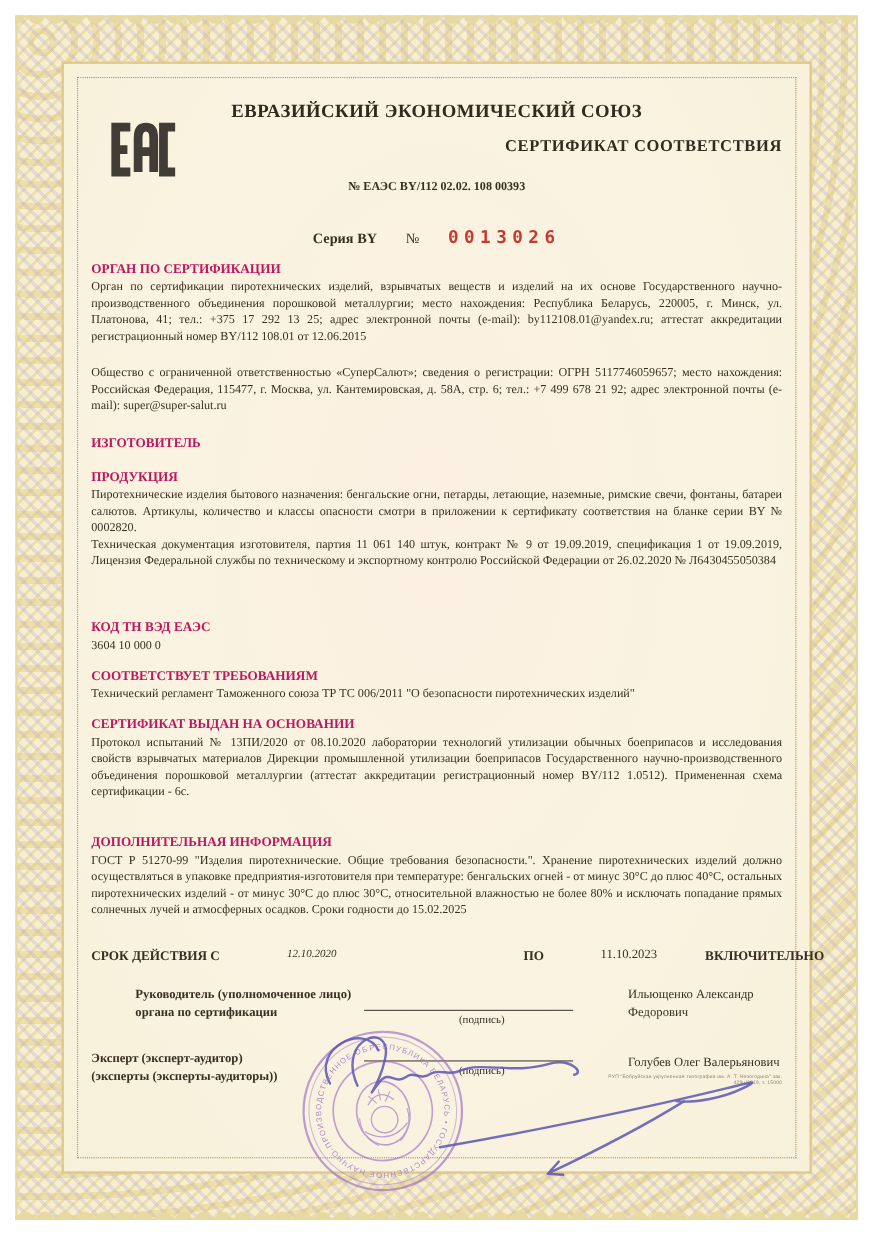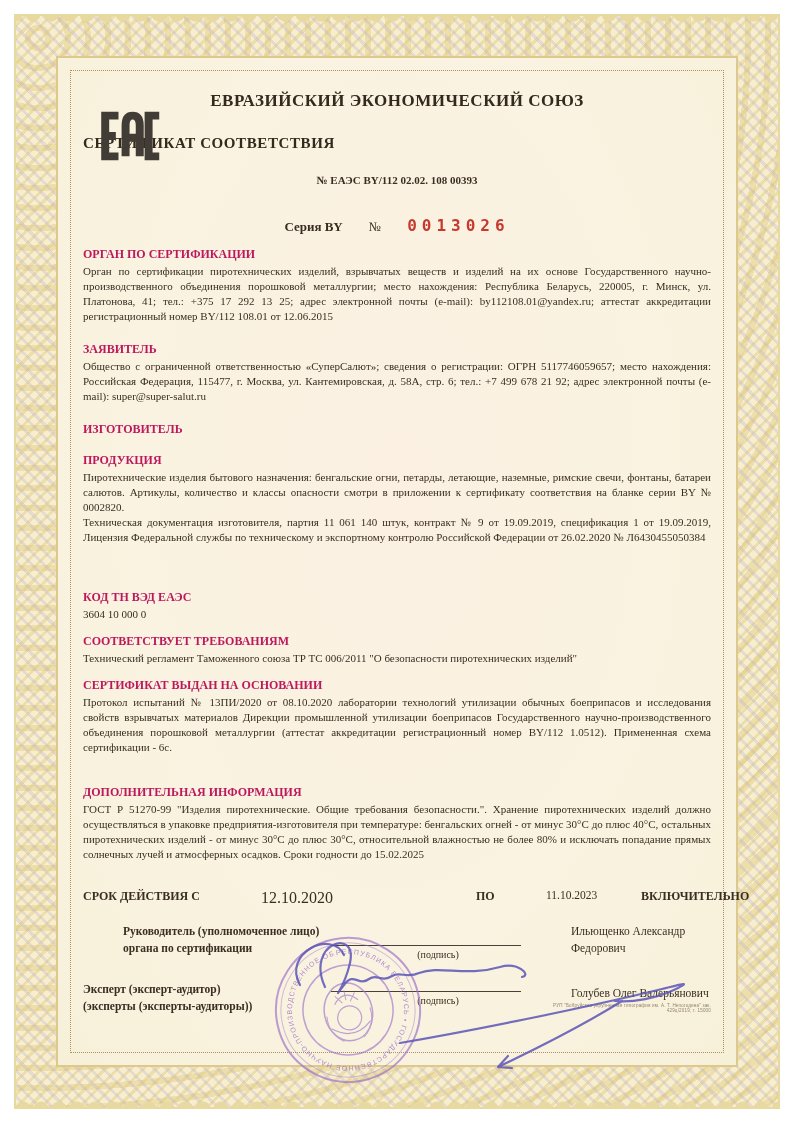--- a/index.html
+++ b/index.html
@@ -31,42 +31,42 @@
     border:2px solid #dcc98b;
   }
   .inner{
     position:absolute;inset:70px;
     border:1.5px dotted #b18e5c;
     padding:12px;
     box-sizing:border-box;
   }
   .eac{position:absolute;left:28px;top:34px;}
   .title-union{margin-top:8px;text-align:center;font-weight:bold;font-size:17px;letter-spacing:.5px;color:#33291d;}
-  .title-doc{margin-top:24px;text-align:left;font-weight:bold;font-size:15px;letter-spacing:.6px;color:#33291d;}
+  .title-doc{margin-top:14px;text-align:right;font-weight:bold;font-size:15px;letter-spacing:.6px;color:#33291d;}
   .cert-no{margin-top:22px;text-align:center;font-weight:bold;font-size:11px;color:#3a2e22;}
   .series-row{margin-top:30px;display:flex;justify-content:center;align-items:baseline;gap:26px;}
   .series-label{font-size:13px;font-weight:bold;}
   .series-sign{font-size:13px;}
   .series-num{
     font-family:"DejaVu Sans Mono","Liberation Mono",monospace;
     font-size:16px;letter-spacing:5px;color:#c63a2e;font-weight:bold;
   }
   .sec{margin-top:18px;}
   .sec h3{margin:0 0 2px 0;font-size:12px;font-weight:bold;color:#be185d;}
   .sec p{margin:0;font-size:11px;line-height:15px;text-align:justify;}
   .sec p.noj{text-align:left;}
   .sec.mt-sm{margin-top:12px;}
   .sec.mt-md{margin-top:16px;}
   .sec.mt-lg{margin-top:30px;}
   .sec.mt-xl{margin-top:45px;}
   .validity{position:relative;margin-top:27px;height:18px;font-size:12px;}
   .validity .b{font-weight:bold;}
   .validity span{position:absolute;top:0;white-space:nowrap;}
   .v-from{left:0;}
-  .v-date1{left:178px;font-size:16px;}
+  .v-date1{left:178px;font-size:10px;font-style:italic;}
   .v-po{left:393px;}
   .v-date2{left:463px;font-size:11.5px;}
   .v-incl{left:558px;}
   .sig-block{position:relative;margin-top:16px;height:100px;font-size:11.5px;}
   .sig-block .role{position:absolute;left:0;font-weight:bold;line-height:17px;white-space:nowrap;}
   .role-head{top:0;margin-left:40px;}
   .role-expert{top:58px;}
   .sig-line{position:absolute;left:248px;width:190px;border-bottom:1px solid #4a4038;}
   .line1{top:22px;}
   .line2{top:68px;}
@@ -115,21 +115,20 @@
     <span class="series-sign">№</span>
     <span class="series-num">0013026</span>
   </div>
 
   <div class="sec mt-sm">
     <h3>ОРГАН ПО СЕРТИФИКАЦИИ</h3>
     <p>Орган по сертификации пиротехнических изделий, взрывчатых веществ и изделий на их основе Государственного научно-производственного объединения порошковой металлургии; место нахождения: Республика Беларусь, 220005, г. Минск, ул. Платонова, 41; тел.: +375 17 292 13 25; адрес электронной почты (e-mail): by112108.01@yandex.ru; аттестат аккредитации регистрационный номер BY/112 108.01 от 12.06.2015</p>
   </div>
 
   <div class="sec">
-    <h3>ЗАЯВИТЕЛЬ</h3>
     <p>Общество с ограниченной ответственностью «СуперСалют»; сведения о регистрации: ОГРН 5117746059657; место нахождения: Российская Федерация, 115477, г. Москва, ул. Кантемировская, д. 58А, стр. 6; тел.: +7 499 678 21 92; адрес электронной почты (e-mail): super@super-salut.ru</p>
   </div>
 
   <div class="sec">
     <h3>ИЗГОТОВИТЕЛЬ</h3>
   </div>
 
   <div class="sec mt-md">
     <h3>ПРОДУКЦИЯ</h3>
     <p>Пиротехнические изделия бытового назначения: бенгальские огни, петарды, летающие, наземные, римские свечи, фонтаны, батареи салютов. Артикулы, количество и классы опасности смотри в приложении к сертификату соответствия на бланке серии BY № 0002820.</p>

